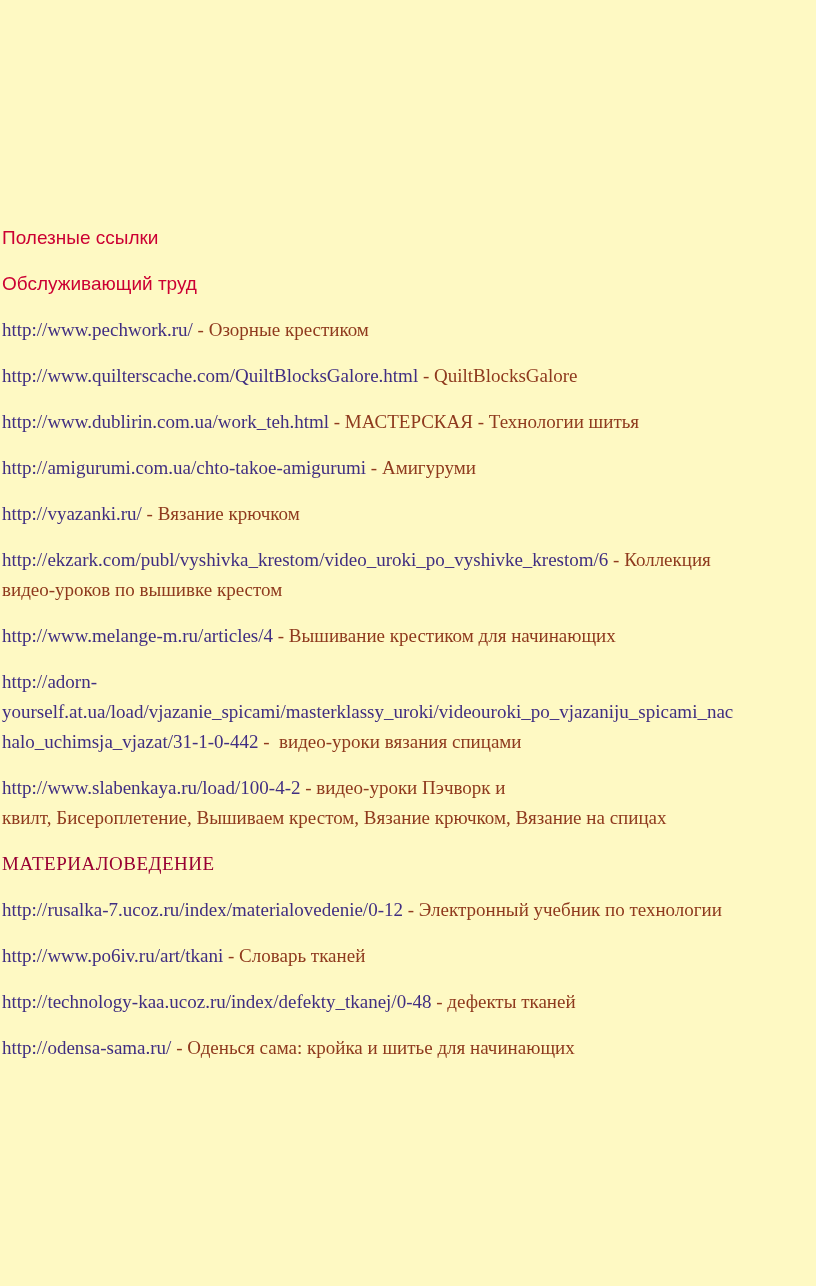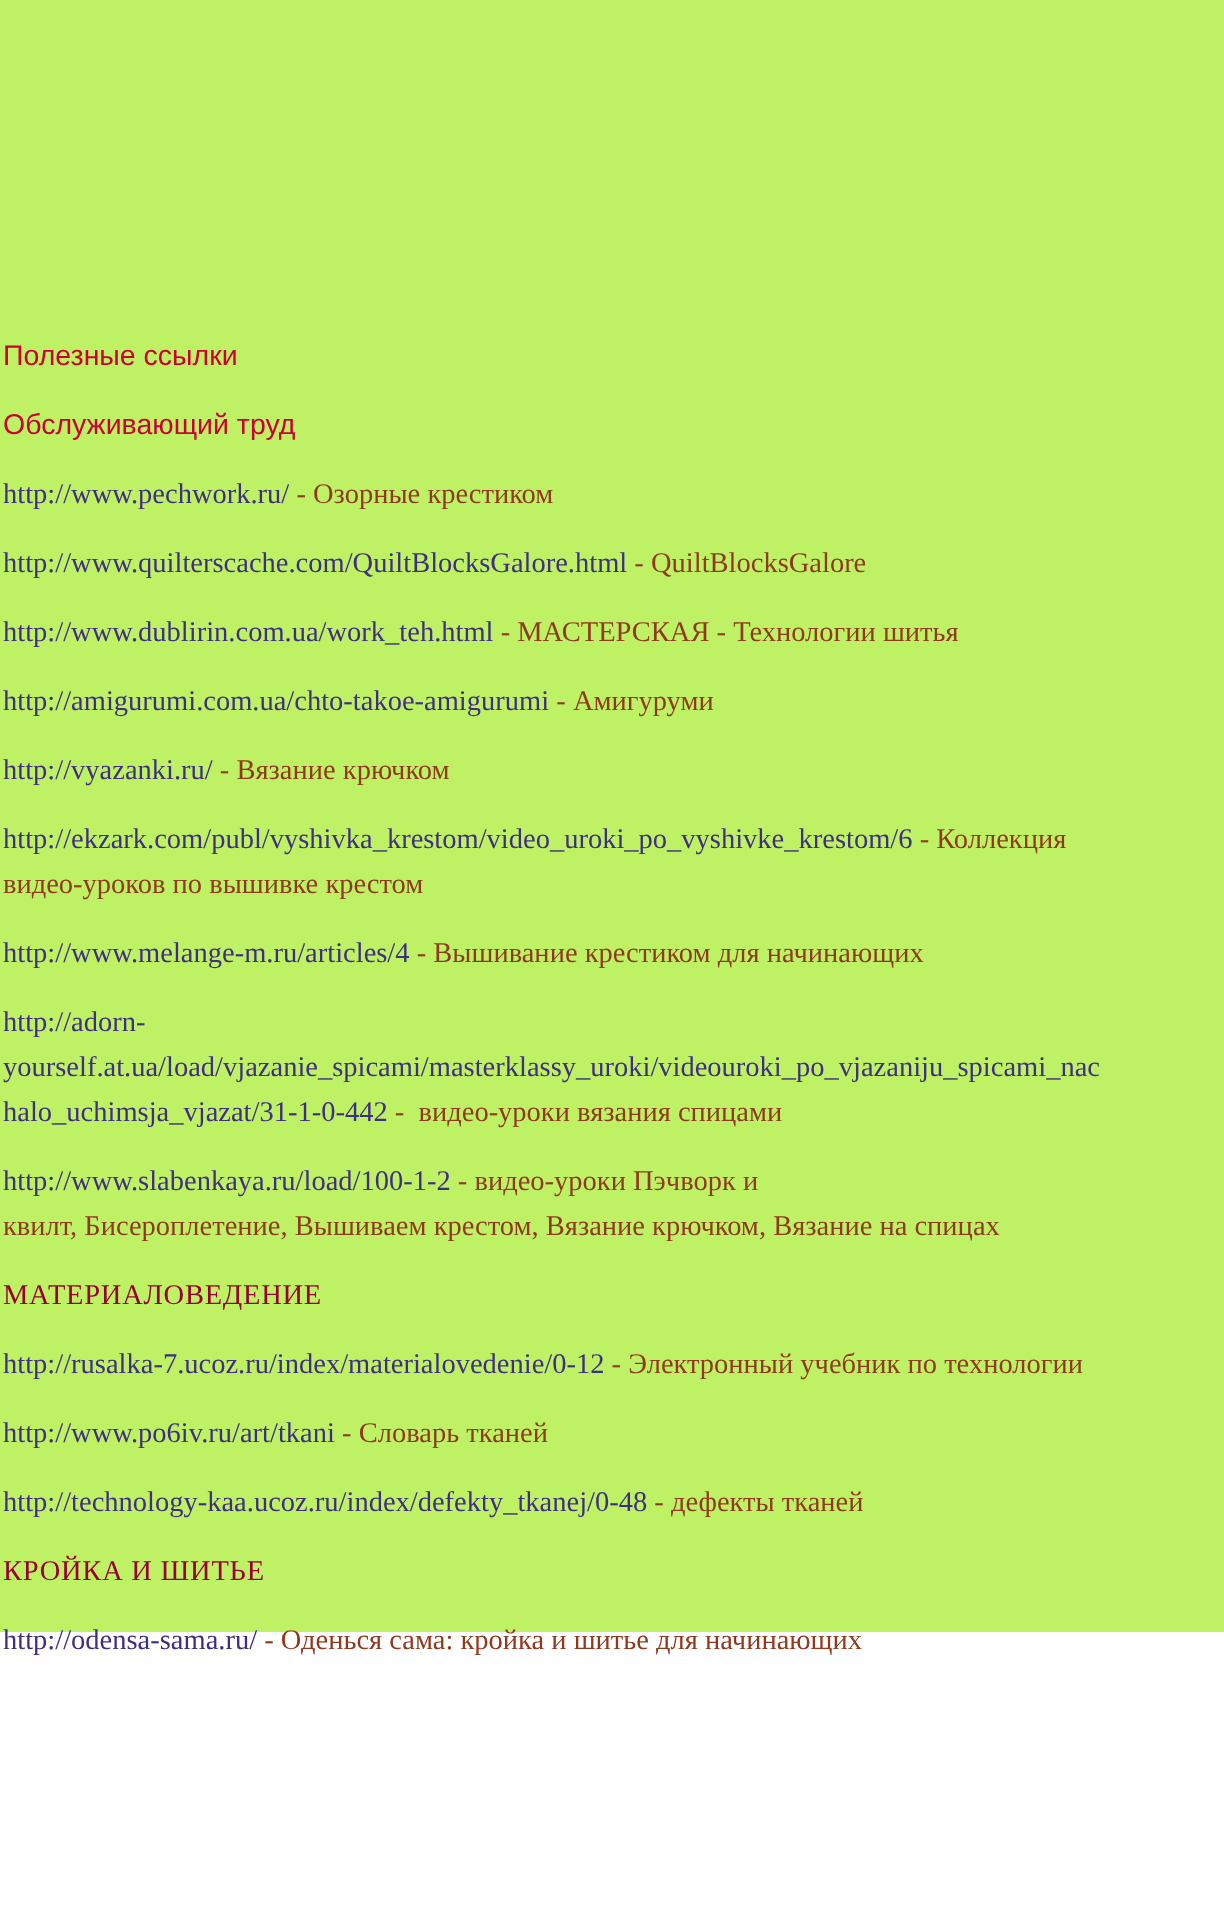--- a/index.html
+++ b/index.html
@@ -6,23 +6,23 @@
   body {
     width: 816px;
     height: 1286px;
     box-sizing: border-box;
     overflow: hidden;
     font-family: "Liberation Serif", serif;
   }
   .doc {
     box-sizing: border-box;
     width: 816px;
-    height: 1088px;
+    height: 1286px;
     padding: 223px 8px 0 2px;
-    background: #bef264;
+    background: #fef9c3;
   }
   .doc p, .doc h2 {
     margin: 0 0 16px 0;
     padding: 0;
     font-size: 19px;
     line-height: 30px;
     font-weight: normal;
   }
   .h-sans {
     font-family: "Liberation Sans", sans-serif;
@@ -66,29 +66,28 @@
 
   <p><a class="url">http://vyazanki.ru/</a><span class="desc"> - Вязание крючком</span></p>
 
   <p><a class="url">http://ekzark.com/publ/vyshivka_krestom/video_uroki_po_vyshivke_krestom/6</a><span class="desc"><span> - Коллекция</span><br><span>видео-уроков по вышивке крестом</span></span></p>
 
   <p><a class="url">http://www.melange-m.ru/articles/4</a><span class="desc"> - Вышивание крестиком для начинающих</span></p>
 
 
   <p><a class="url"><span>http://adorn-</span><br><span>yourself.at.ua/load/vjazanie_spicami/masterklassy_uroki/videouroki_po_vjazaniju_spicami_nac</span><br><span>halo_uchimsja_vjazat/31-1-0-442</span></a><span class="desc"> -  видео-уроки вязания спицами</span></p>
 
-  <p><a class="url">http://www.slabenkaya.ru/load/100-1-2</a><span class="desc"><span> - видео-уроки Пэчворк и</span><br><span>квилт, Бисероплетение, Вышиваем крестом, Вязание крючком, Вязание на спицах</span></span></p>
+  <p><a class="url">http://www.slabenkaya.ru/load/100-4-2</a><span class="desc"><span> - видео-уроки Пэчворк и</span><br><span>квилт, Бисероплетение, Вышиваем крестом, Вязание крючком, Вязание на спицах</span></span></p>
 
   <h2 class="h-serif">МАТЕРИАЛОВЕДЕНИЕ</h2>
 
   <p><a class="url">http://rusalka-7.ucoz.ru/index/materialovedenie/0-12</a><span class="desc"> - Электронный учебник по технологии</span></p>
 
   <p><a class="url">http://www.po6iv.ru/art/tkani</a><span class="desc"> - Словарь тканей</span></p>
 
   <p><a class="url">http://technology-kaa.ucoz.ru/index/defekty_tkanej/0-48</a><span class="desc"> - дефекты тканей</span></p>
 
-  <h2 class="h-serif">КРОЙКА И ШИТЬЕ</h2>
 
 
 
   <p><a class="url">http://odensa-sama.ru/</a><span class="desc"> - Оденься сама: кройка и шитье для начинающих</span></p>
 
 </div>
 
 </body></html>

